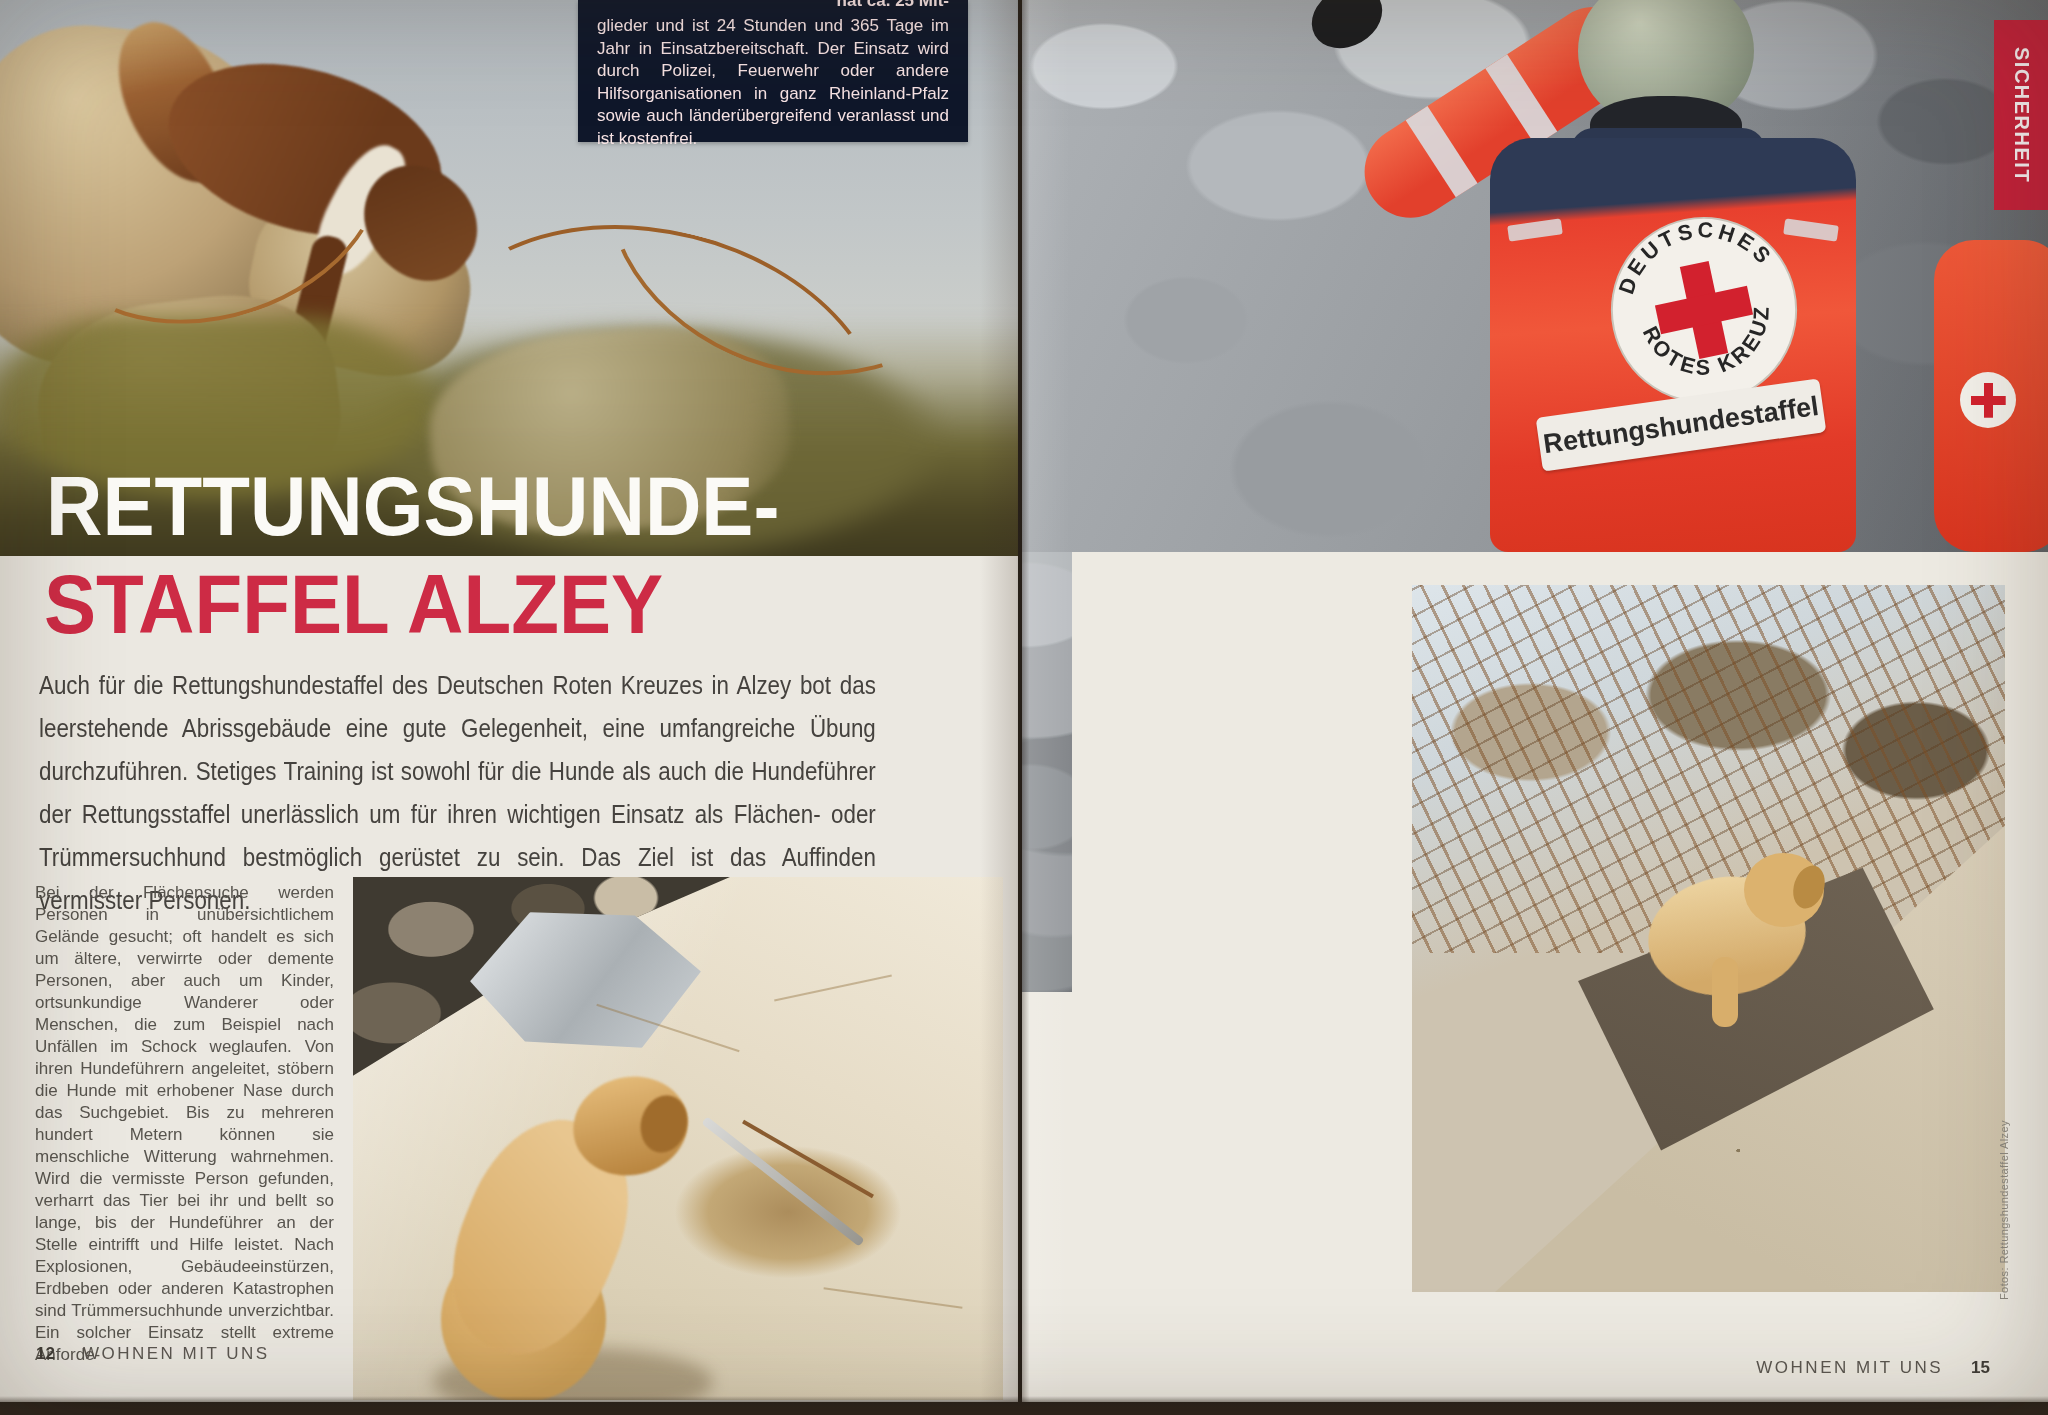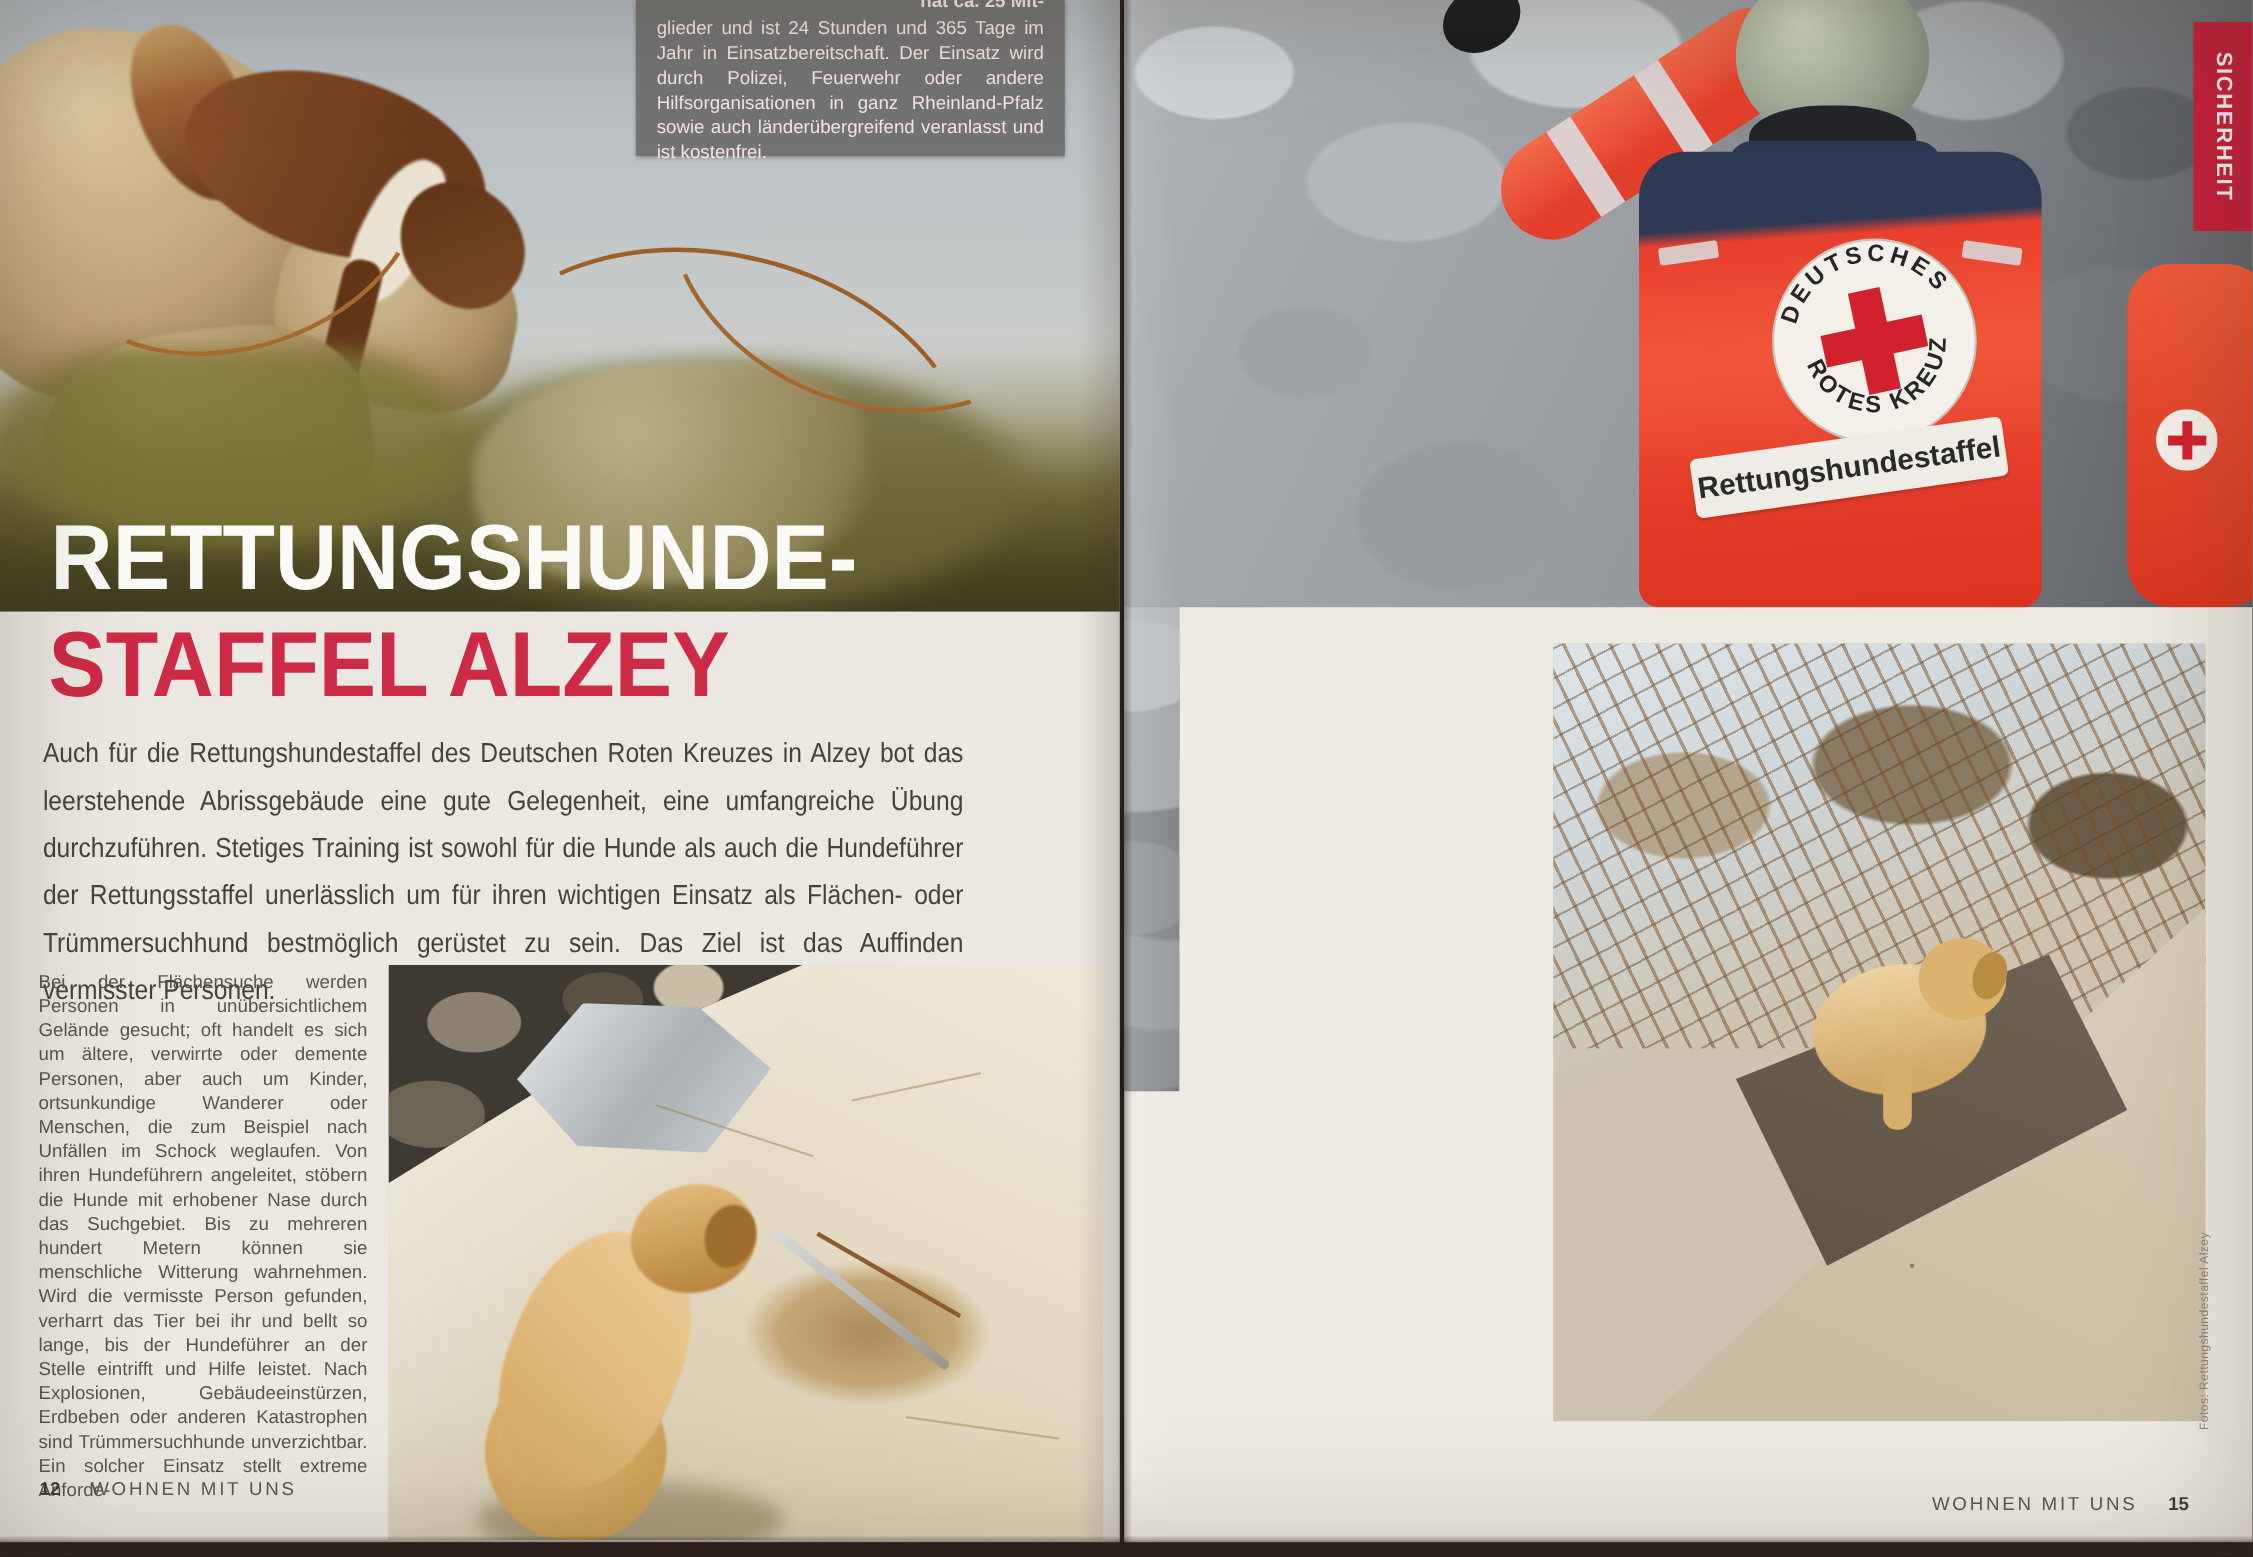--- a/index.html
+++ b/index.html
@@ -42,21 +42,21 @@
   #dog1-head{left:360px;top:170px;width:120px;height:105px;transform:rotate(38deg);border-radius:48% 52% 45% 55%;
     background:linear-gradient(120deg,#5f3317,#7c4a24);filter:blur(1px);}
   #dog1-leg{left:300px;top:235px;width:36px;height:125px;transform:rotate(14deg);border-radius:16px;
     background:#633517;filter:blur(1px);}
   .wire{position:absolute;border:4px solid transparent;border-radius:50%;}
   #wire-a{left:40px;top:70px;width:340px;height:240px;border-bottom-color:#a66a2f;transform:rotate(-18deg);}
   #wire-b{left:420px;top:230px;width:460px;height:320px;border-top-color:#9c5f28;transform:rotate(14deg);}
   #wire-c{left:600px;top:60px;width:380px;height:300px;border-bottom-color:#a3682e;transform:rotate(24deg);}
 
   
-  #info-box{left:578px;top:0;width:390px;height:142px;background:#737373;
+  #info-box{left:578px;top:0;width:390px;height:142px;background:#0f172a;
     box-shadow:0 2px 4px rgba(0,0,0,.25);color:#f7e3e4;}
   #info-box .clip{height:13px;overflow:hidden;padding:0 19px;}
   #info-box .clip span{display:block;margin-top:-9px;text-align:right;
     font-size:17px;font-weight:bold;}
   #info-box p{margin:2px 0 0;padding:0 19px;font-size:17px;line-height:22.5px;
     font-weight:normal;text-align:justify;}
 
   
   #title1{left:46px;top:458px;font-size:84px;font-weight:bold;color:#fbfaf6;
     letter-spacing:0;transform:scaleX(.93);transform-origin:left top;white-space:nowrap;z-index:5;}

